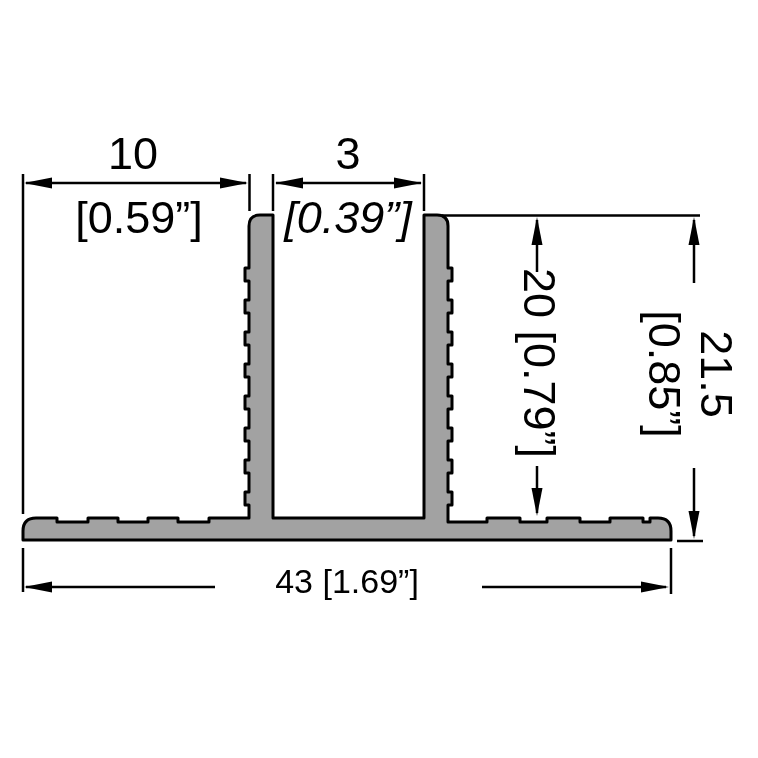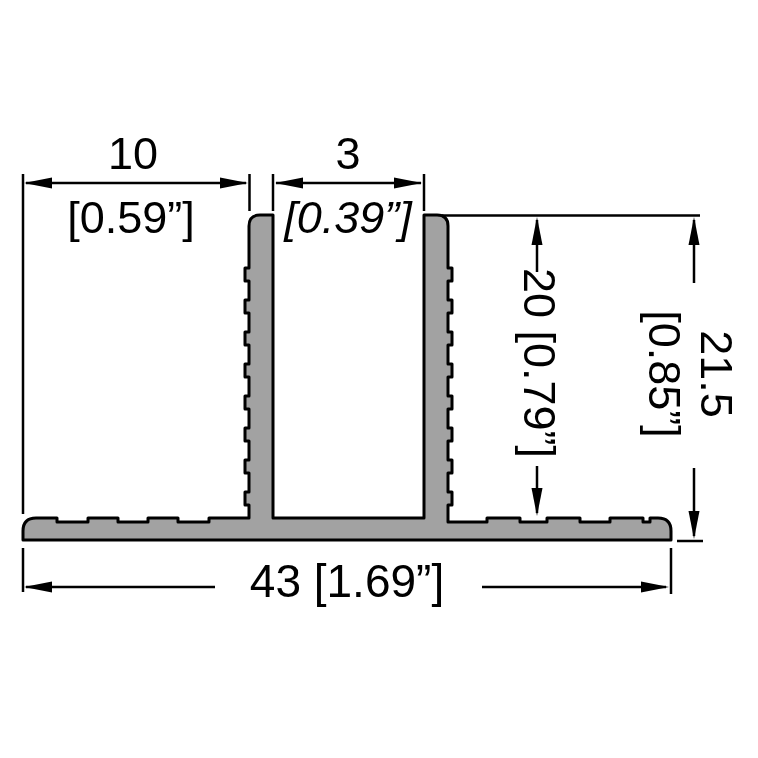--- a/index.html
+++ b/index.html
@@ -23,21 +23,21 @@
   .dim-text {
     position: absolute;
     color: #000000;
     font-size: 45px;
     line-height: 50px;
     text-align: center;
     white-space: nowrap;
     letter-spacing: 0px;
   }
   .dim-text.big {
-    font-size: 46px;
+    font-size: 34px;
   }
   .rot {
     transform: rotate(90deg);
   }
   .two-line {
     line-height: 52px;
   }
 </style>
 </head>
 <body>
@@ -117,21 +117,21 @@
       <polygon points="537,516 531.5,488 542.5,488"></polygon>
       <polygon points="694,217 688.5,245 699.5,245"></polygon>
       <polygon points="694,539 688.5,511 699.5,511"></polygon>
       <polygon points="24,587 52,581.5 52,592.5"></polygon>
       <polygon points="669,587 641,581.5 641,592.5"></polygon>
     </g>
   </svg>
 
   <div class="dim-text" style="left:33px; top:129px; width:200px;">10</div>
 
-  <div class="dim-text" style="left:31px; top:193px; width:200px;">[0.59”]</div>
+  <div class="dim-text" style="left:39px; top:193px; width:200px;">[0.59”]</div>
 
   <div class="dim-text" style="left:248px; top:129px; width:200px;">3</div>
 
   <div class="dim-text" style="left:248px; top:193px; width:200px;font-style:italic;">[0.39”]</div>
 
   <div class="dim-text rot" style="left:428px; top:337px; width:220px; height:52px;">20 [0.79”]</div>
 
   <div class="dim-text rot two-line" style="left:605px; top:322px; width:170px; height:104px;">
     <div>21.5</div>
     <div>[0.85”]</div>

